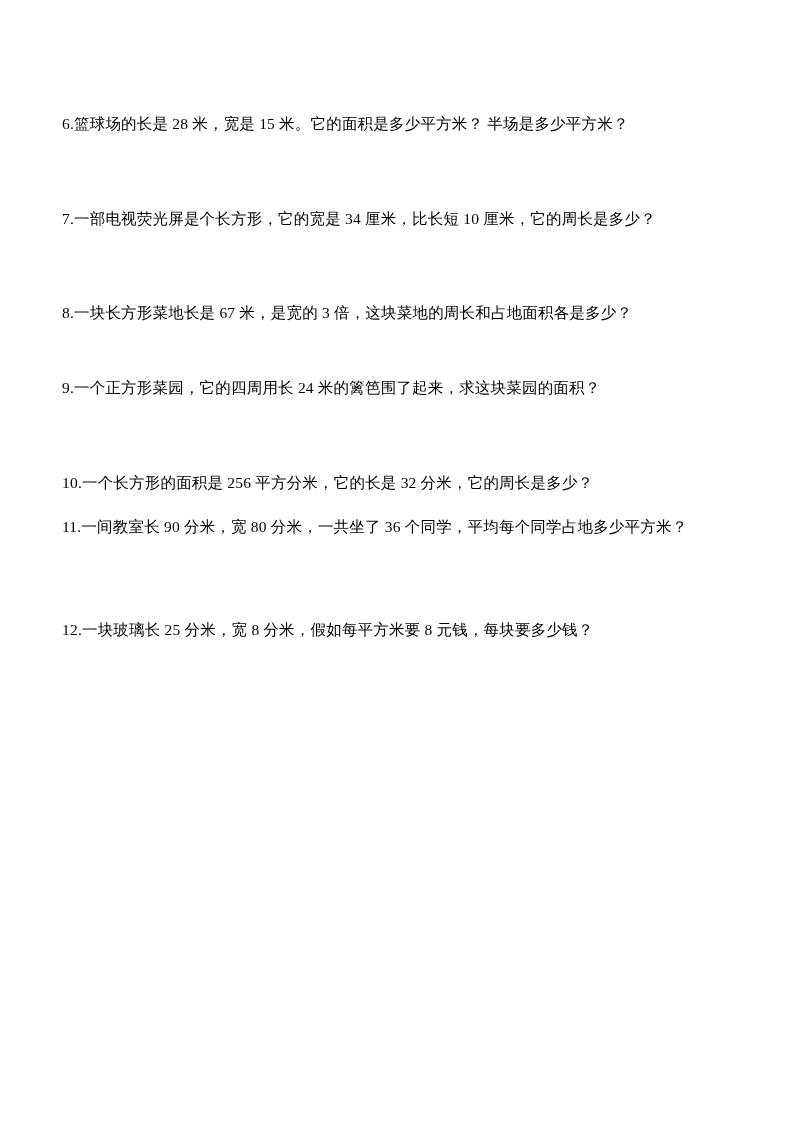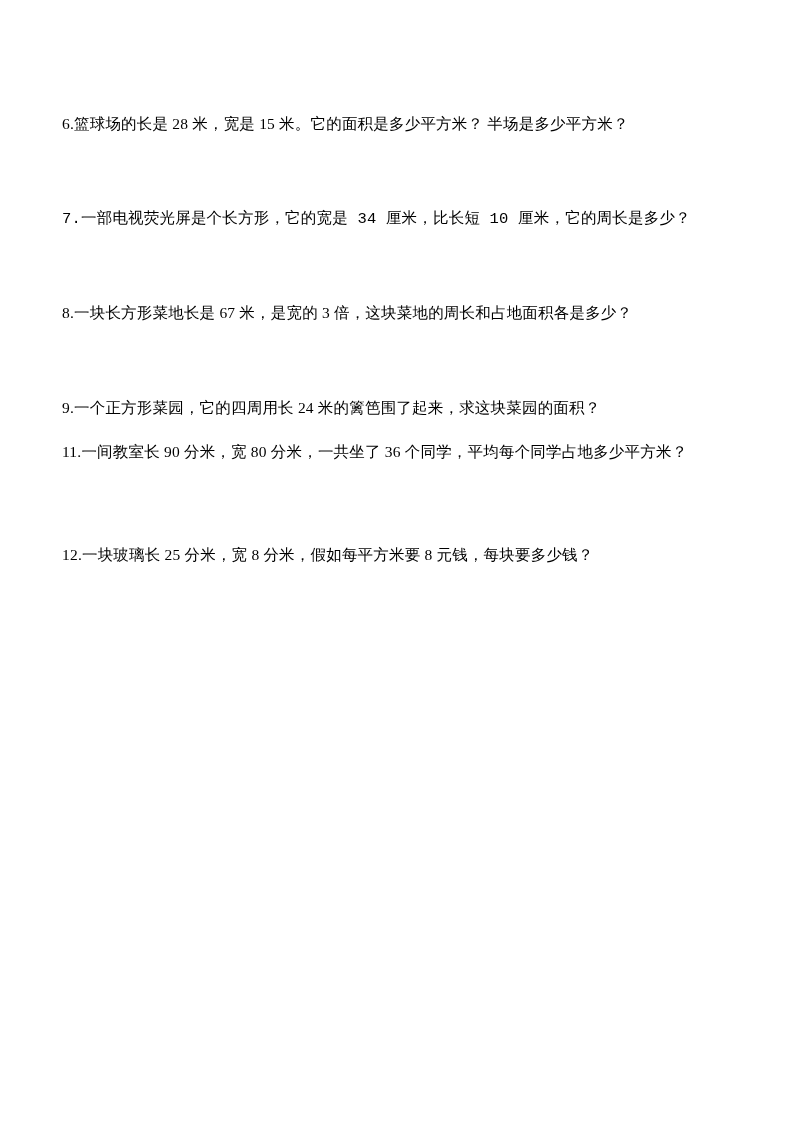--- a/index.html
+++ b/index.html
@@ -26,32 +26,33 @@
   }
   .problem {
     font-size: 15.5px;
     line-height: 1.85;
     text-align: justify;
     text-justify: inter-ideograph;
     letter-spacing: 0.2px;
     word-break: break-all;
   }
   .p1  { margin-top: 14px; }
-  .p2  { margin-top: 66px; font-family: Liberation Mono, monospace; }
+  .p2  { margin-top: 66px; }
   .p3  { margin-top: 66px; }
-  .p4  { margin-top: 66px; }
+  .p4  { margin-top: 46px; }
   .p5  { margin-top: 66px; }
   .p6  { }
   .p7  { margin-top: 74px; }
 </style>
 </head>
 <body>
 
 <div class="page">
   <div class="problem-list">
     <p class="problem p1">6.篮球场的长是 28 米，宽是 15 米。它的面积是多少平方米？ 半场是多少平方米？</p>
     <p class="problem p2">7.一部电视荧光屏是个长方形，它的宽是 34 厘米，比长短 10 厘米，它的周长是多少？</p>
     <p class="problem p3">8.一块长方形菜地长是 67 米，是宽的 3 倍，这块菜地的周长和占地面积各是多少？</p>
     <p class="problem p4">9.一个正方形菜园，它的四周用长 24 米的篱笆围了起来，求这块菜园的面积？</p>
+    <p class="problem p5">10.一个长方形的面积是 256 平方分米，它的长是 32 分米，它的周长是多少？</p>
     <p class="problem p6">11.一间教室长 90 分米，宽 80 分米，一共坐了 36 个同学，平均每个同学占地多少平方米？</p>
     <p class="problem p7">12.一块玻璃长 25 分米，宽 8 分米，假如每平方米要 8 元钱，每块要多少钱？</p>
   </div>
 </div>
 
 </body></html>

